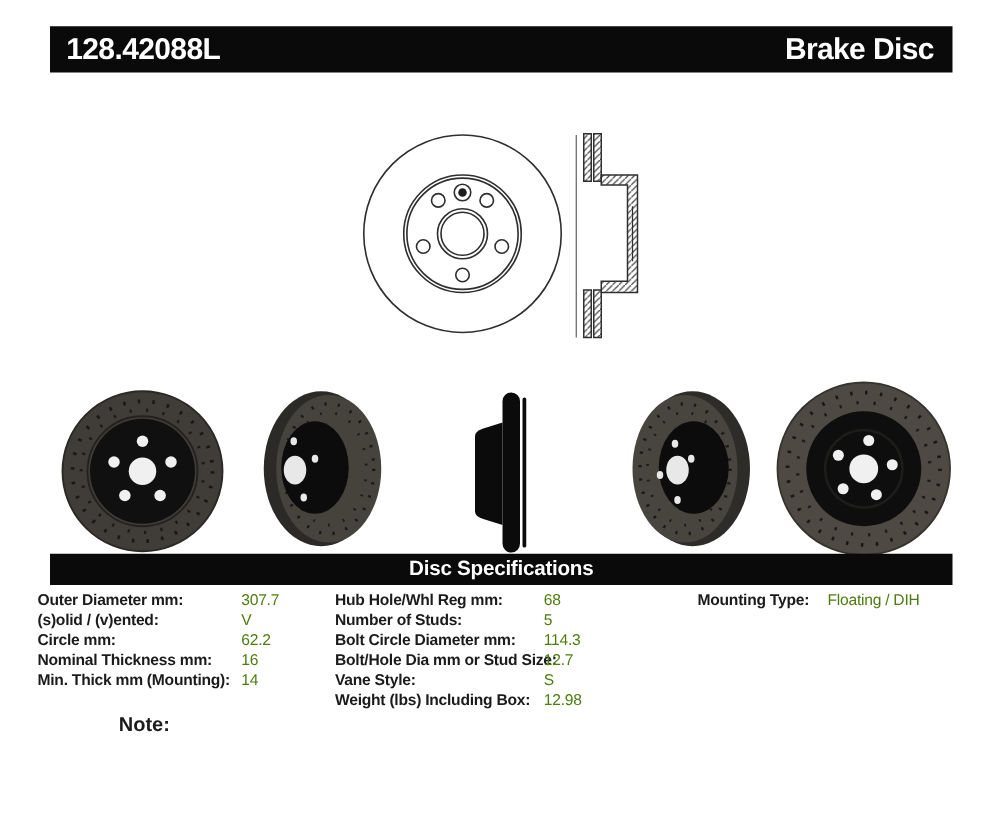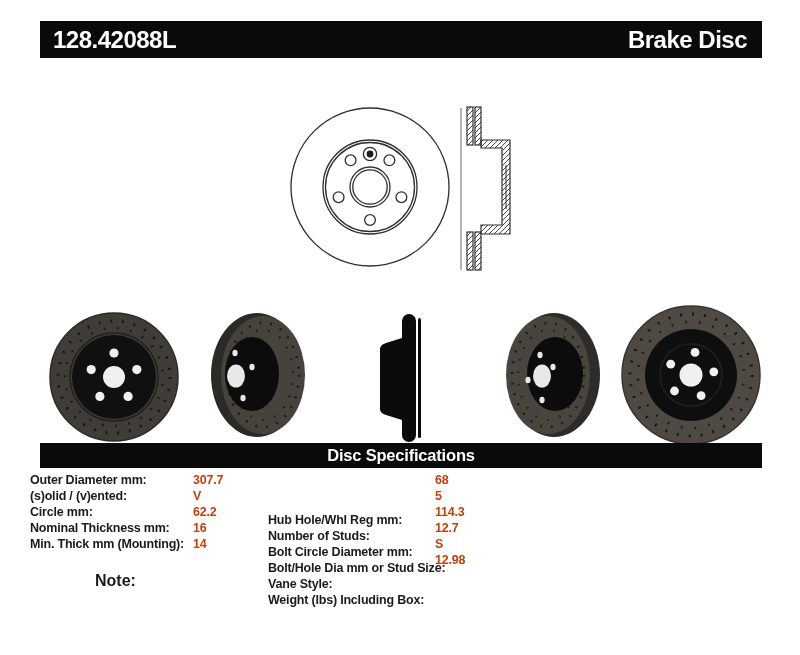--- a/index.html
+++ b/index.html
@@ -30,26 +30,26 @@
     font-size:16.5px;font-weight:bold;line-height:25px;letter-spacing:-0.2px;
   }
   .fig{position:absolute;}
   .spec-col{position:absolute;top:472px;}
   .spec-row{display:flex;height:16px;line-height:16px;}
   .spec-label{
     font-size:12.5px;font-weight:bold;color:#1b1b1b;letter-spacing:-0.2px;white-space:nowrap;
   }
   .spec-value{
     margin-left:5px;text-align:left;
-    font-size:12.5px;font-weight:bold;color:#c2410c;letter-spacing:-0.2px;white-space:nowrap;
+    font-size:12.5px;font-weight:normal;color:#4d7c0f;letter-spacing:-0.2px;white-space:nowrap;
   }
   #spec-col-left{left:30px;}
   #spec-col-left .spec-label{width:158px;}
   #spec-col-middle{left:268px;}
-  #spec-col-middle .spec-label{width:162px;margin-top:40px;}
+  #spec-col-middle .spec-label{width:162px;}
   #spec-col-right{left:558px;}
   #spec-col-right .spec-label{width:99px;}
   #note-label{
     position:absolute;left:95px;top:572px;
     font-size:16px;font-weight:bold;color:#1b1b1b;
   }
 </style>
 </head>
 <body>
 
@@ -208,16 +208,22 @@
     <div class="spec-row">
       <span class="spec-label">Vane Style:</span>
       <span class="spec-value">S</span>
     </div>
     <div class="spec-row">
       <span class="spec-label">Weight (lbs) Including Box:</span>
       <span class="spec-value">12.98</span>
     </div>
   </div>
 
+  <div class="spec-col" id="spec-col-right">
+    <div class="spec-row">
+      <span class="spec-label">Mounting Type:</span>
+      <span class="spec-value">Floating / DIH</span>
+    </div>
+  </div>
 
   <div id="note-label">Note:</div>
 
 </div>
 
 </body></html>

